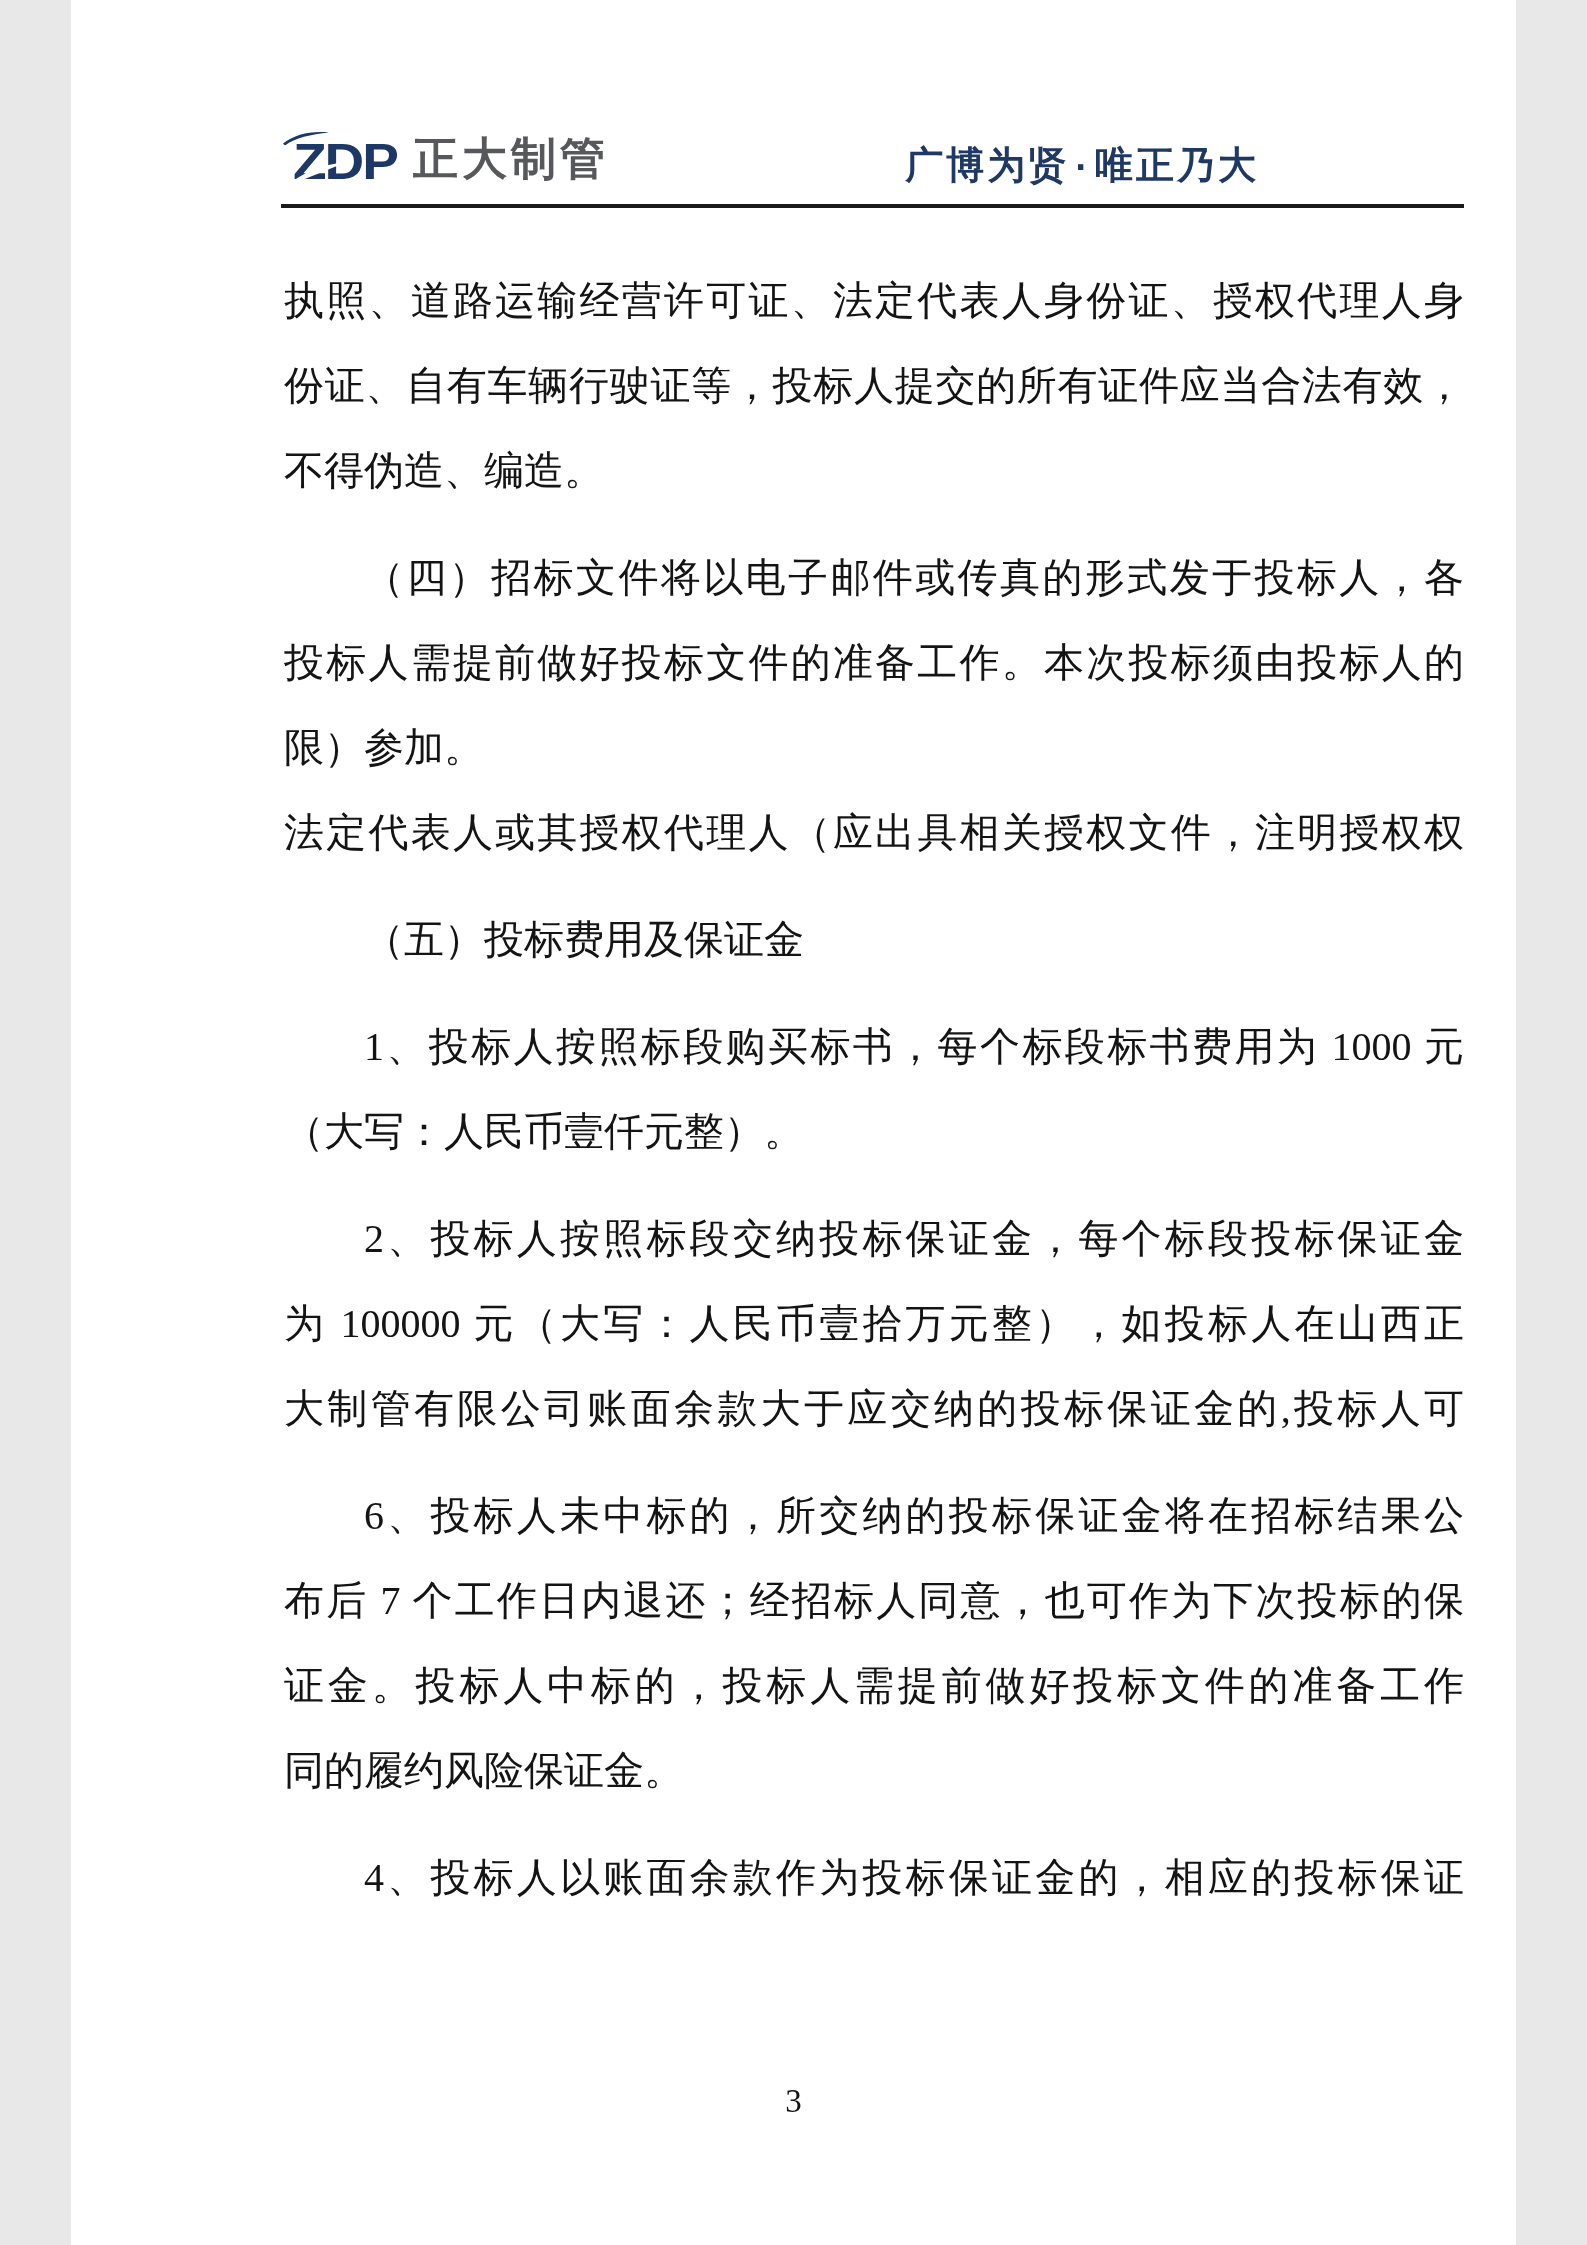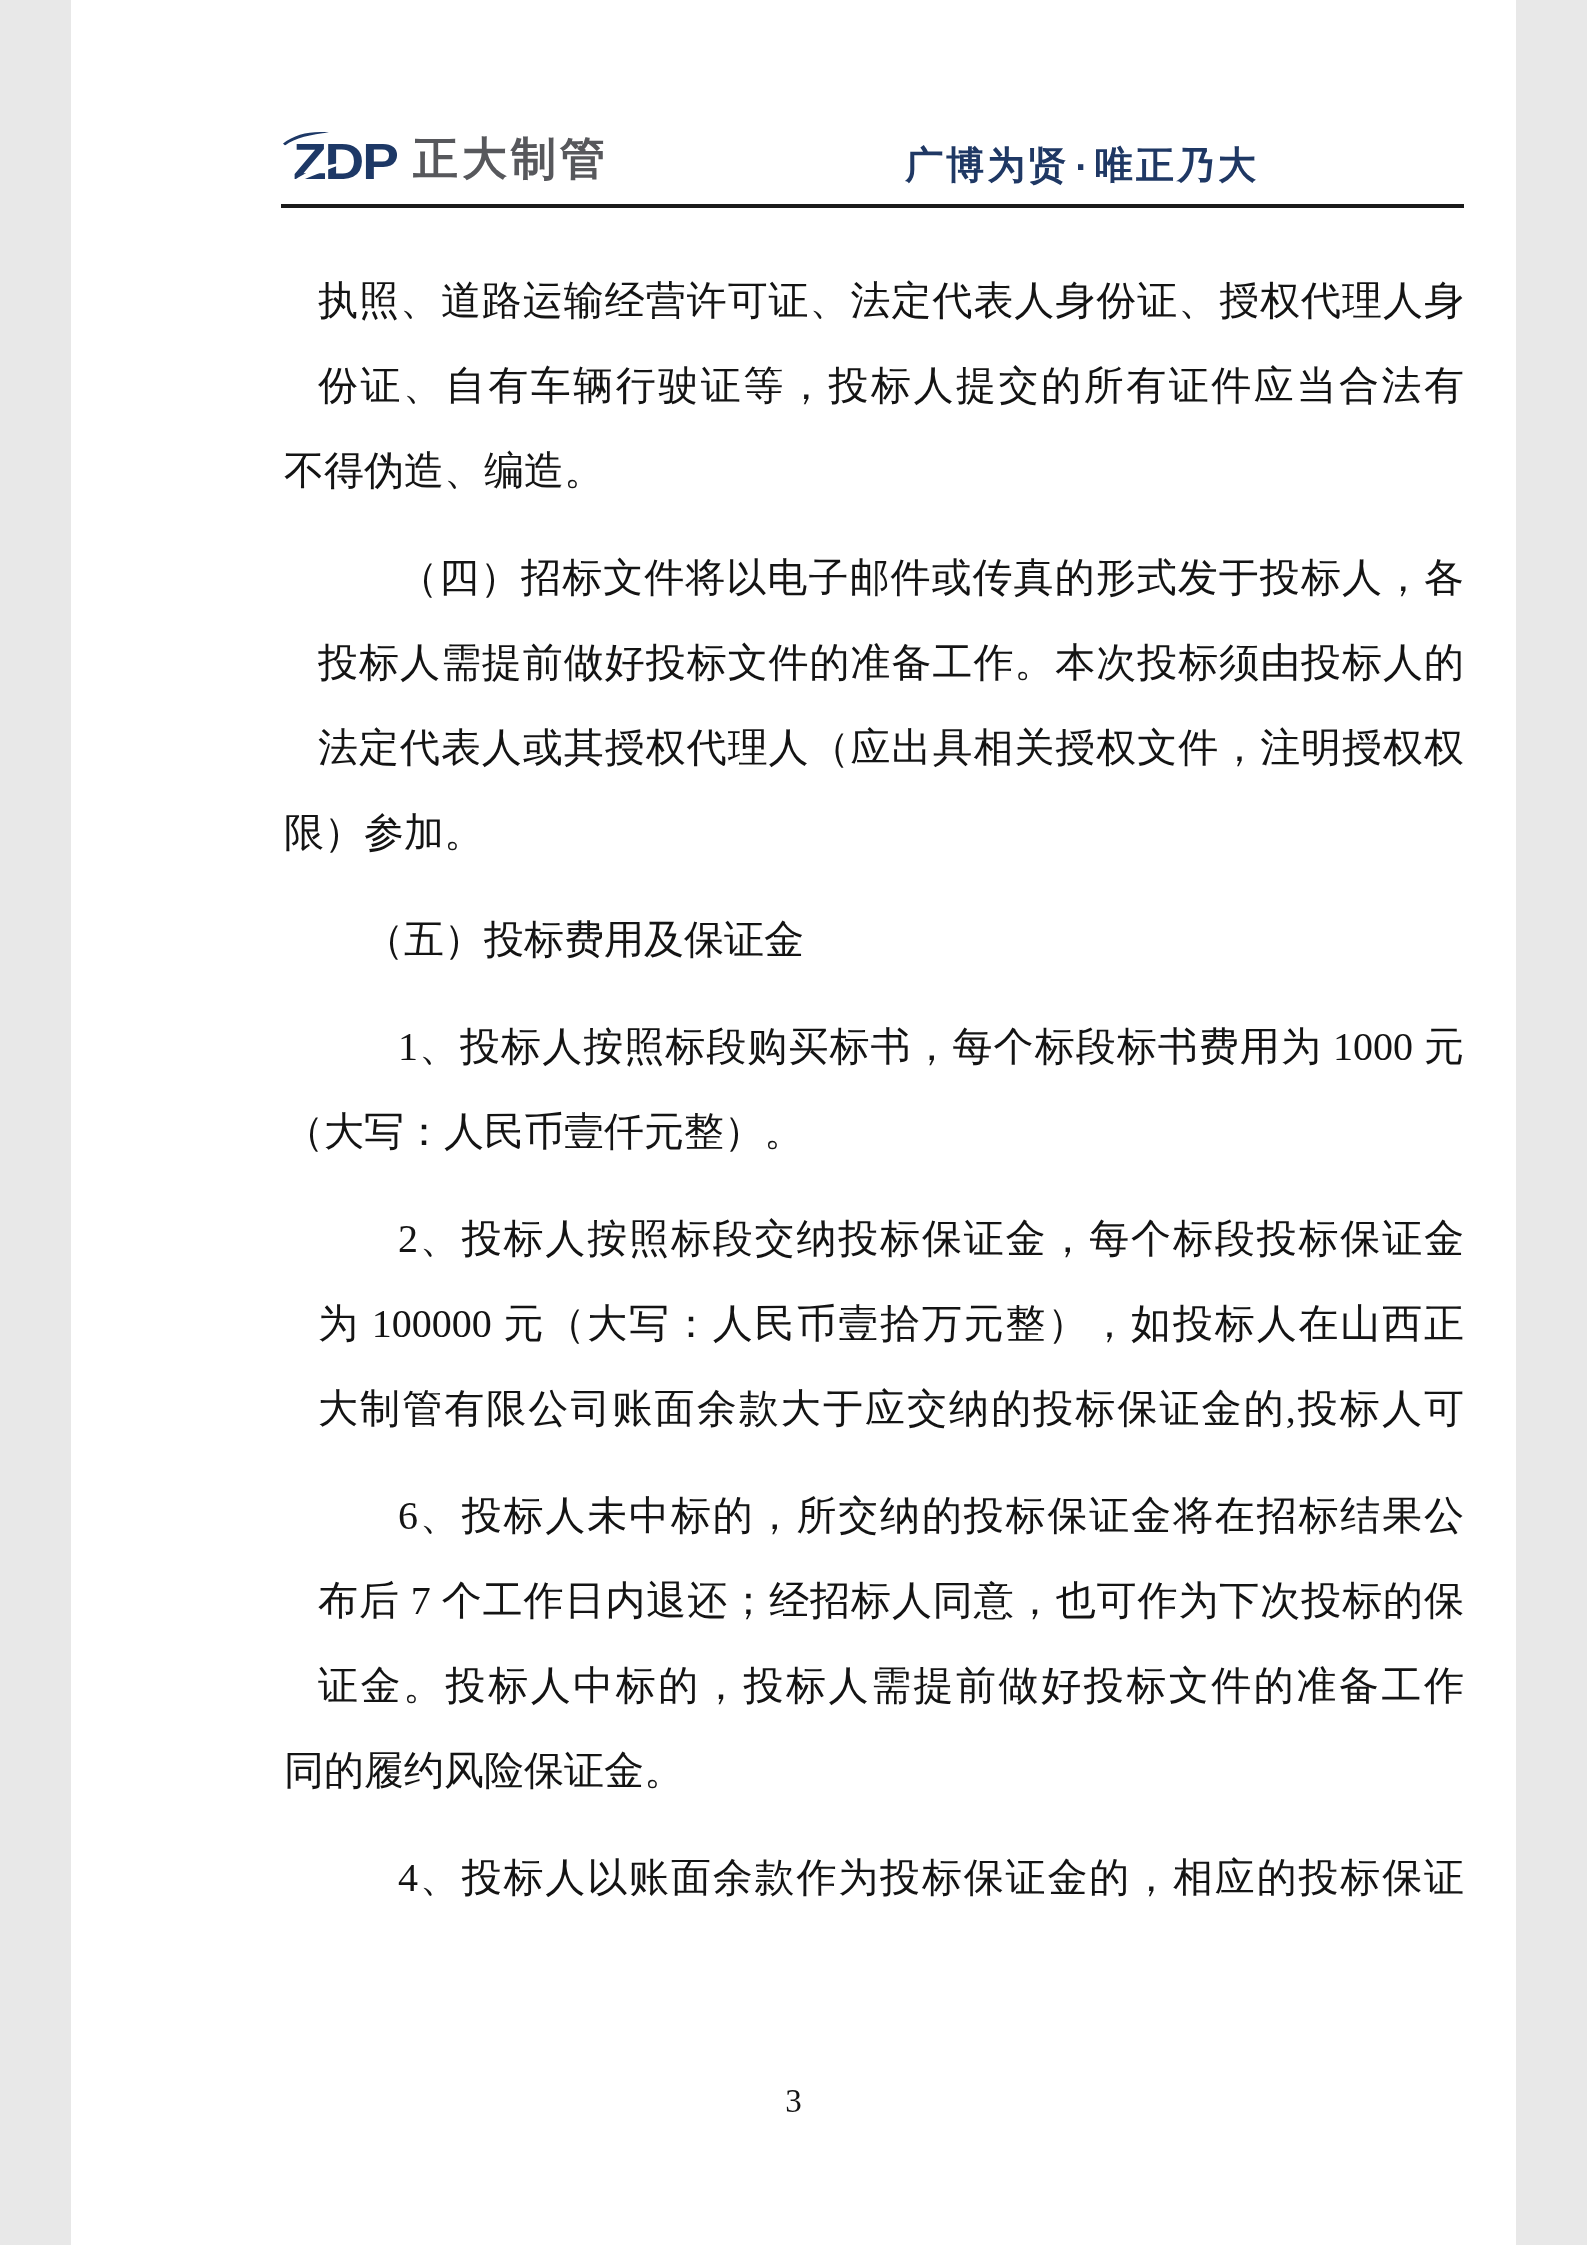--- a/index.html
+++ b/index.html
@@ -72,21 +72,20 @@
   }
   .line {
     height:85px;
     line-height:85px;
     white-space:normal;
     overflow:hidden;
   }
   .j {
     text-align:justify;
     text-align-last:justify;
-    margin-left:34px;
   }
   .ind { text-indent:80px; }
   .pstart { margin-top:22px; }
 
   
   .page-footer {
     position:absolute; left:0; top:2083px;
     width:100%;
     text-align:center;
     font-size:33px;
@@ -114,22 +113,22 @@
   <div class="tagline">广博为贤·唯正乃大</div>
 
   <div class="header-rule"></div>
 
   <div class="doc-body">
     <div class="line j">执照、道路运输经营许可证、法定代表人身份证、授权代理人身</div>
     <div class="line j">份证、自有车辆行驶证等，投标人提交的所有证件应当合法有效，</div>
     <div class="line">不得伪造、编造。</div>
     <div class="line pstart ind j">（四）招标文件将以电子邮件或传真的形式发于投标人，各</div>
     <div class="line j">投标人需提前做好投标文件的准备工作。本次投标须由投标人的</div>
+    <div class="line">限）参加。</div>
     <div class="line j">法定代表人或其授权代理人（应出具相关授权文件，注明授权权</div>
-    <div class="line">限）参加。</div>
     <div class="line pstart ind">（五）投标费用及保证金</div>
     <div class="line pstart ind j">1、投标人按照标段购买标书，每个标段标书费用为 1000 元</div>
     <div class="line">（大写：人民币壹仟元整）。</div>
     <div class="line pstart ind j">2、投标人按照标段交纳投标保证金，每个标段投标保证金</div>
     <div class="line j">为 100000 元（大写：人民币壹拾万元整），如投标人在山西正</div>
     <div class="line j">大制管有限公司账面余款大于应交纳的投标保证金的,投标人可</div>
     <div class="line pstart ind j">6、投标人未中标的，所交纳的投标保证金将在招标结果公</div>
     <div class="line j">布后 7 个工作日内退还；经招标人同意，也可作为下次投标的保</div>
     <div class="line j">证金。投标人中标的，投标人需提前做好投标文件的准备工作</div>
     <div class="line">同的履约风险保证金。</div>

